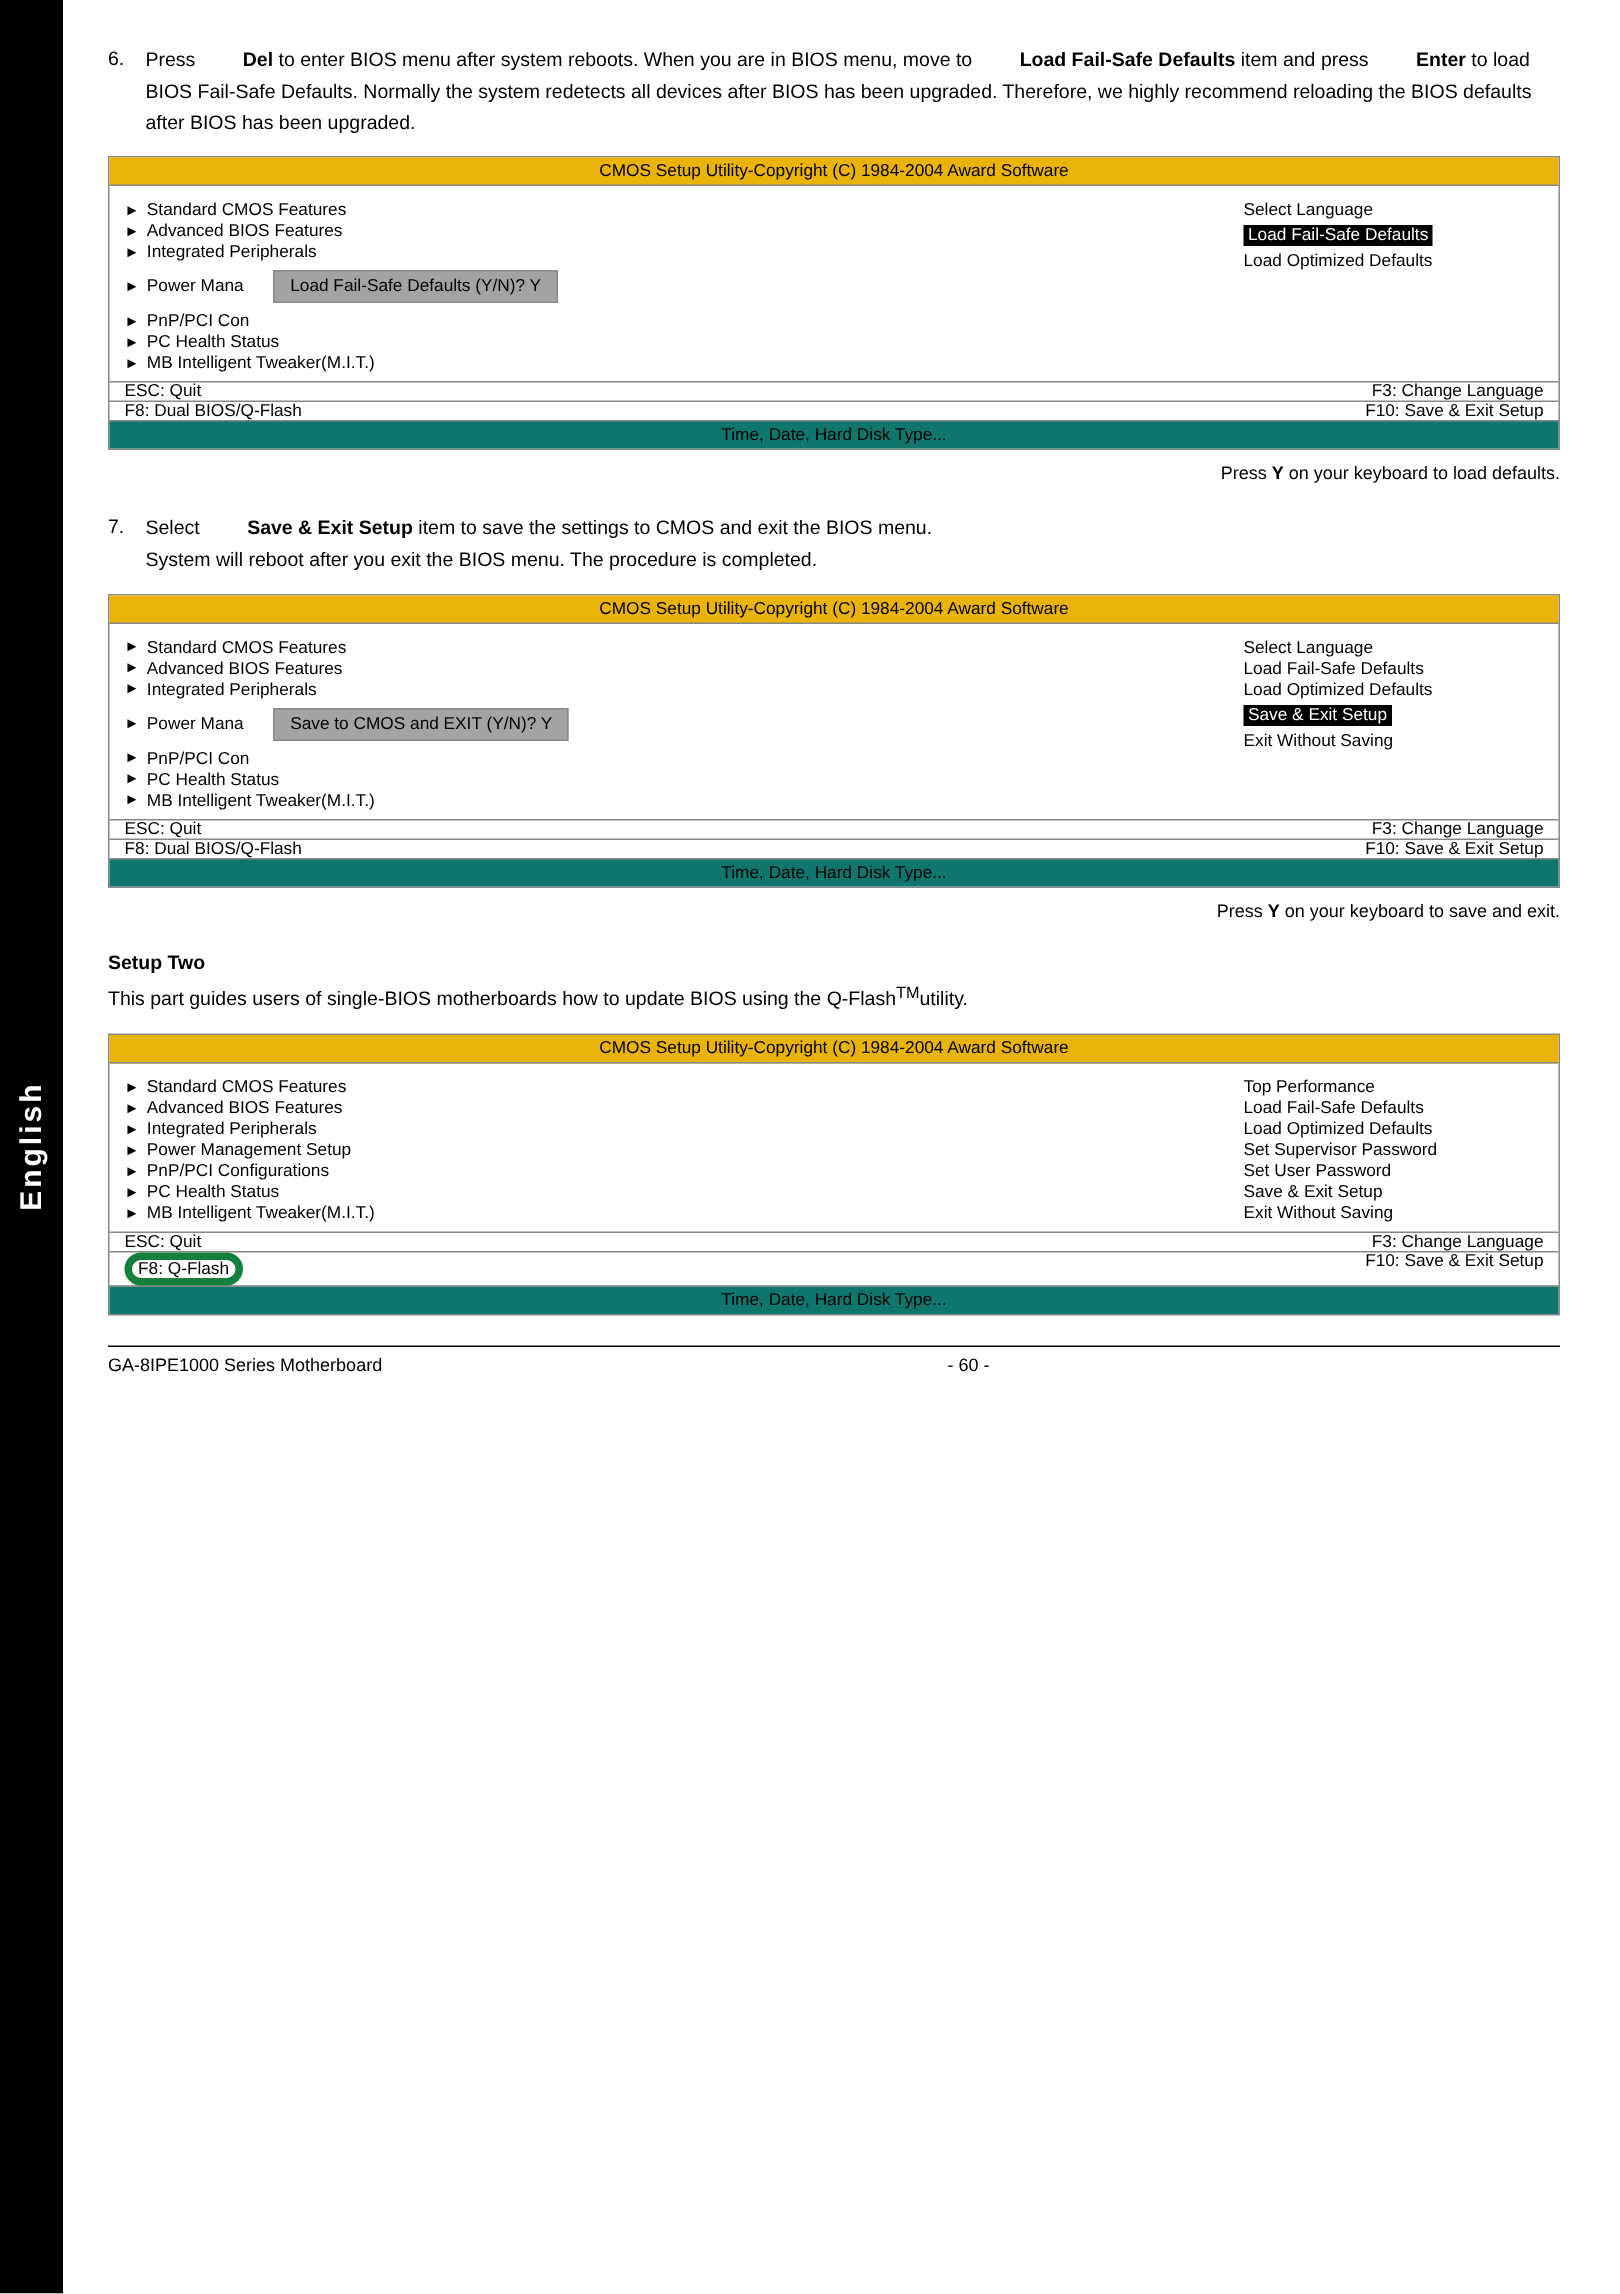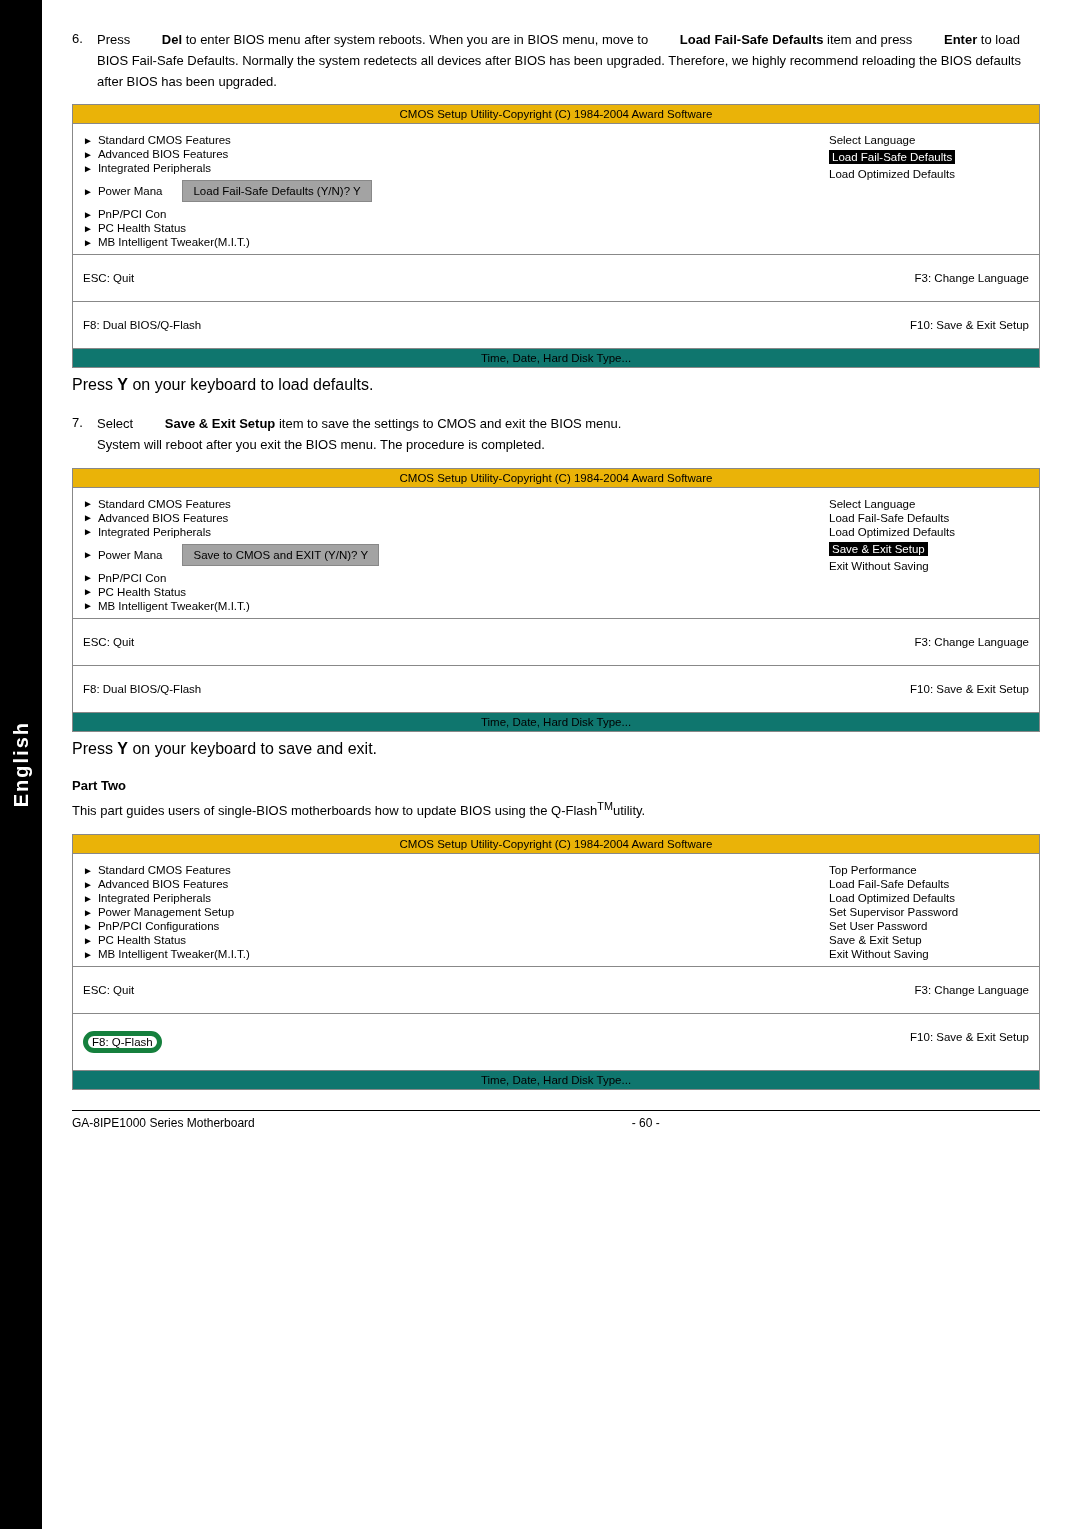--- a/index.html
+++ b/index.html
@@ -134,37 +134,37 @@
       border: 1px solid #888;
       background: #a3a3a3;
       margin: 4px 0 4px 20px;
       padding: 4px 10px;
       font-size: 11.5px;
       display: inline-block;
     }
 
     .bios-bottom-bar {
       border-top: 1px solid #888;
-      padding: 17px 10px;
+      padding: 0 10px;
       display: flex;
       justify-content: space-between;
       font-size: 11.5px;
     }
 
     .bios-footer {
       text-align: center;
       border-top: 1px solid #888;
       padding: 3px 0;
       font-size: 11.5px;
       background: #0f766e;
     }
 
     .caption-text {
-      text-align: left;
-      font-size: 16px;
+      text-align: right;
+      font-size: 12px;
       margin: 5px 0 15px 0;
     }
 
     .caption-text b {
       font-weight: bold;
     }
 
     .part-heading {
       font-size: 13px;
       margin: 18px 0 5px 0;
@@ -343,21 +343,21 @@
         </div>
         <div class="bios-footer">Time, Date, Hard Disk Type...</div>
       </div>
 
       <div class="caption-text">
         Press <b>Y</b> on your keyboard to save and exit.
       </div>
     </div>
 
     <div class="part-heading">
-      <b>Part Two</b>
+      <b>Setup Two</b>
     </div>
     <div class="section-desc">
       This part guides users of single-BIOS motherboards how to update BIOS using the Q-Flash<sup>TM</sup>utility.
     </div>
 
     <div class="bios-box">
       <div class="bios-title-bar">CMOS Setup Utility-Copyright (C) 1984-2004 Award Software</div>
       <div class="bios-body">
         <div class="bios-left">
           <div class="bios-item">

